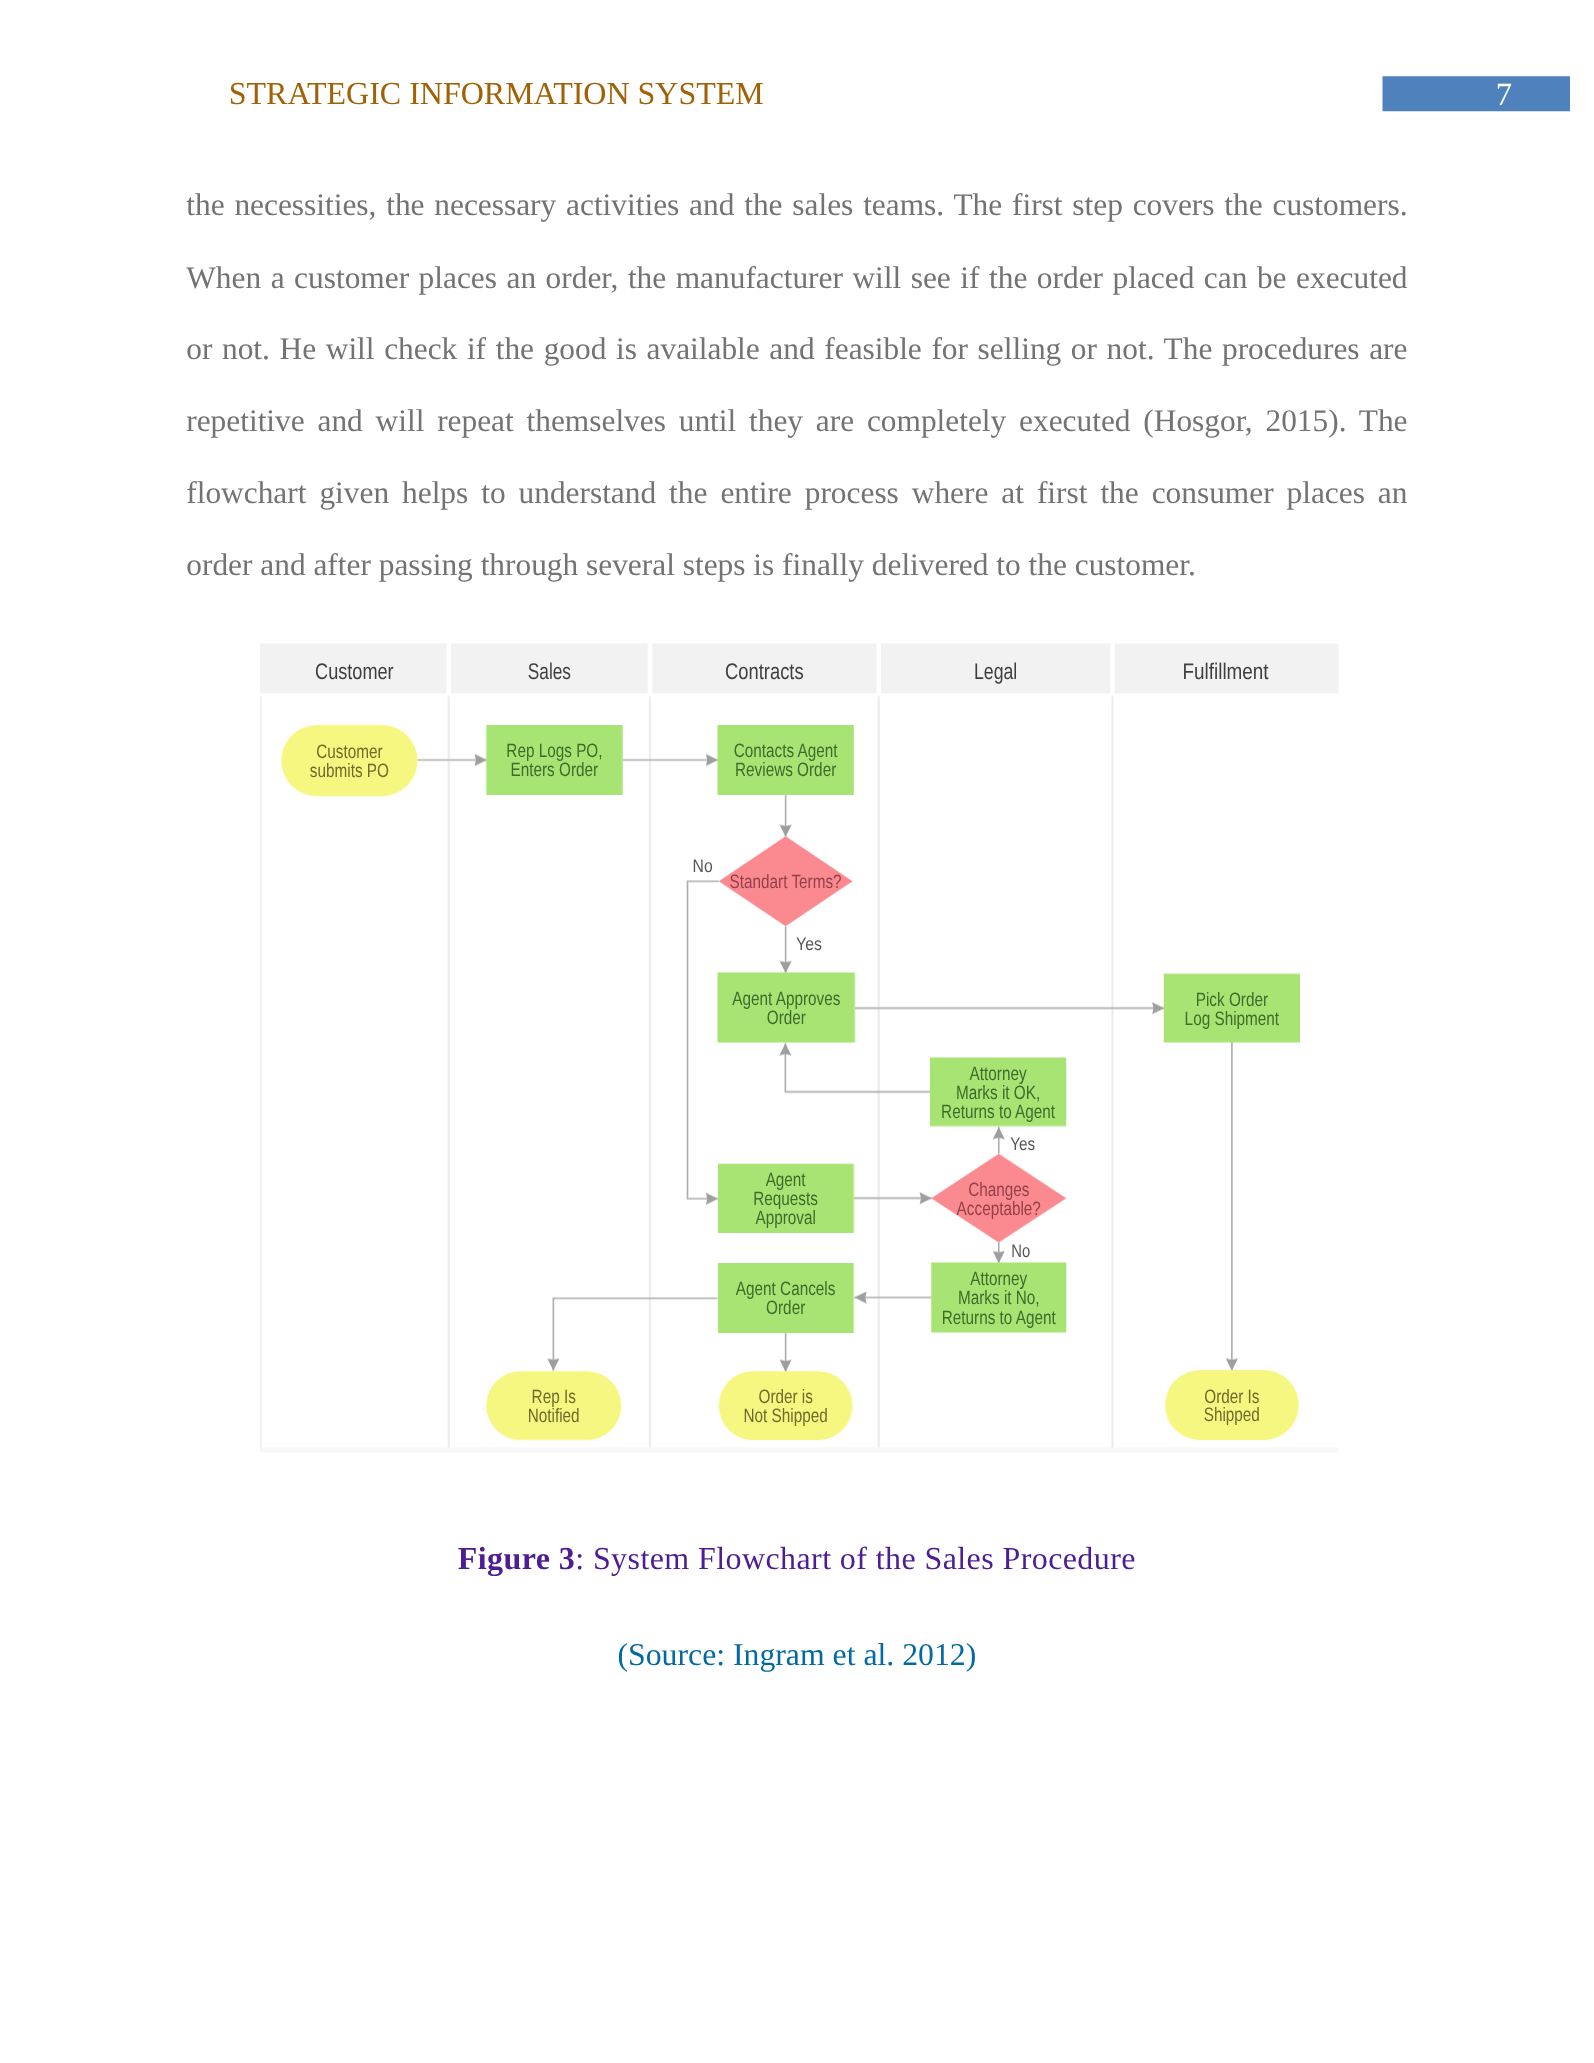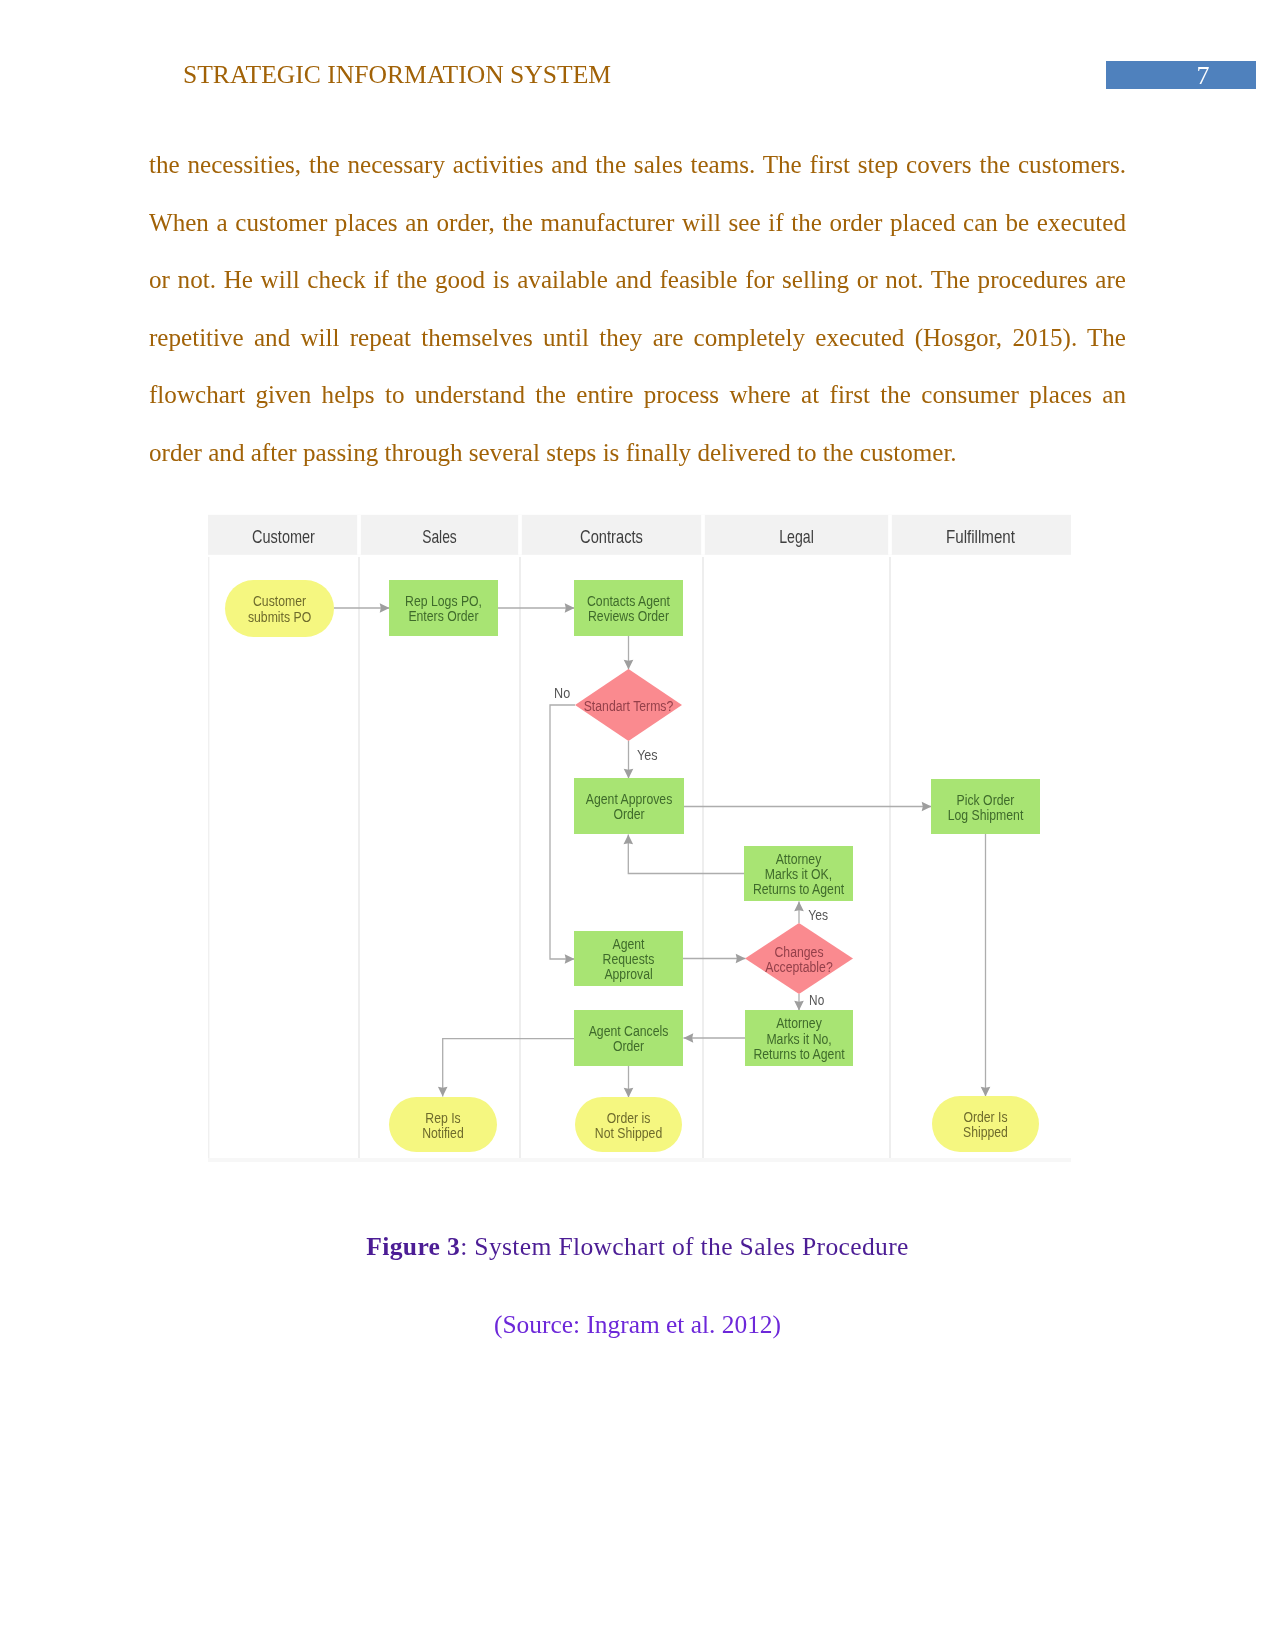--- a/index.html
+++ b/index.html
@@ -7,30 +7,30 @@
   .page{position:relative;width:1275px;height:1650px;overflow:hidden;background:#fff;}
 
   
   .hdr-title{position:absolute;left:183px;top:60px;font-size:25.6px;color:#a16207;white-space:nowrap;}
   .pagenum-box{position:absolute;left:1106px;top:61px;width:150px;height:28px;background:#4F81BD;}
   .pagenum{position:absolute;left:1128px;top:62px;width:150px;height:30px;color:#fff;font-size:26px;
            text-align:center;line-height:28px;}
 
   
   .body-text{position:absolute;left:149px;top:136px;width:977px;font-size:25.1px;line-height:57.6px;
-             text-align:justify;text-justify:inter-word;color:#a16207;}
+             text-align:justify;text-justify:inter-word;color:#737373;}
 
   
   .fig-wrap{position:absolute;left:208px;top:514px;width:863px;height:649px;text-decoration:underline;}
   .fig-wrap svg{display:block;}
   .fig-wrap svg text{will-change:opacity;}
   .page,.fig-wrap,.body-text,.hdr-title,.figcap,.source,.pagenum{will-change:opacity;}
   .figcap{position:absolute;left:0;top:1232px;width:1275px;text-align:center;font-size:25.6px;color:#4c1d95;letter-spacing:0.33px;}
   .figcap b{font-weight:bold;}
-  .source{position:absolute;left:0;top:1310px;width:1275px;text-align:center;font-size:25.4px;color:#6d28d9;}
+  .source{position:absolute;left:0;top:1310px;width:1275px;text-align:center;font-size:25.4px;color:#0369a1;}
 </style>
 </head>
 <body>
 
 <div class="page">
 
   <div class="hdr-title">STRATEGIC INFORMATION SYSTEM</div>
   <div class="pagenum-box"></div>
   <div class="pagenum">7</div>
 

